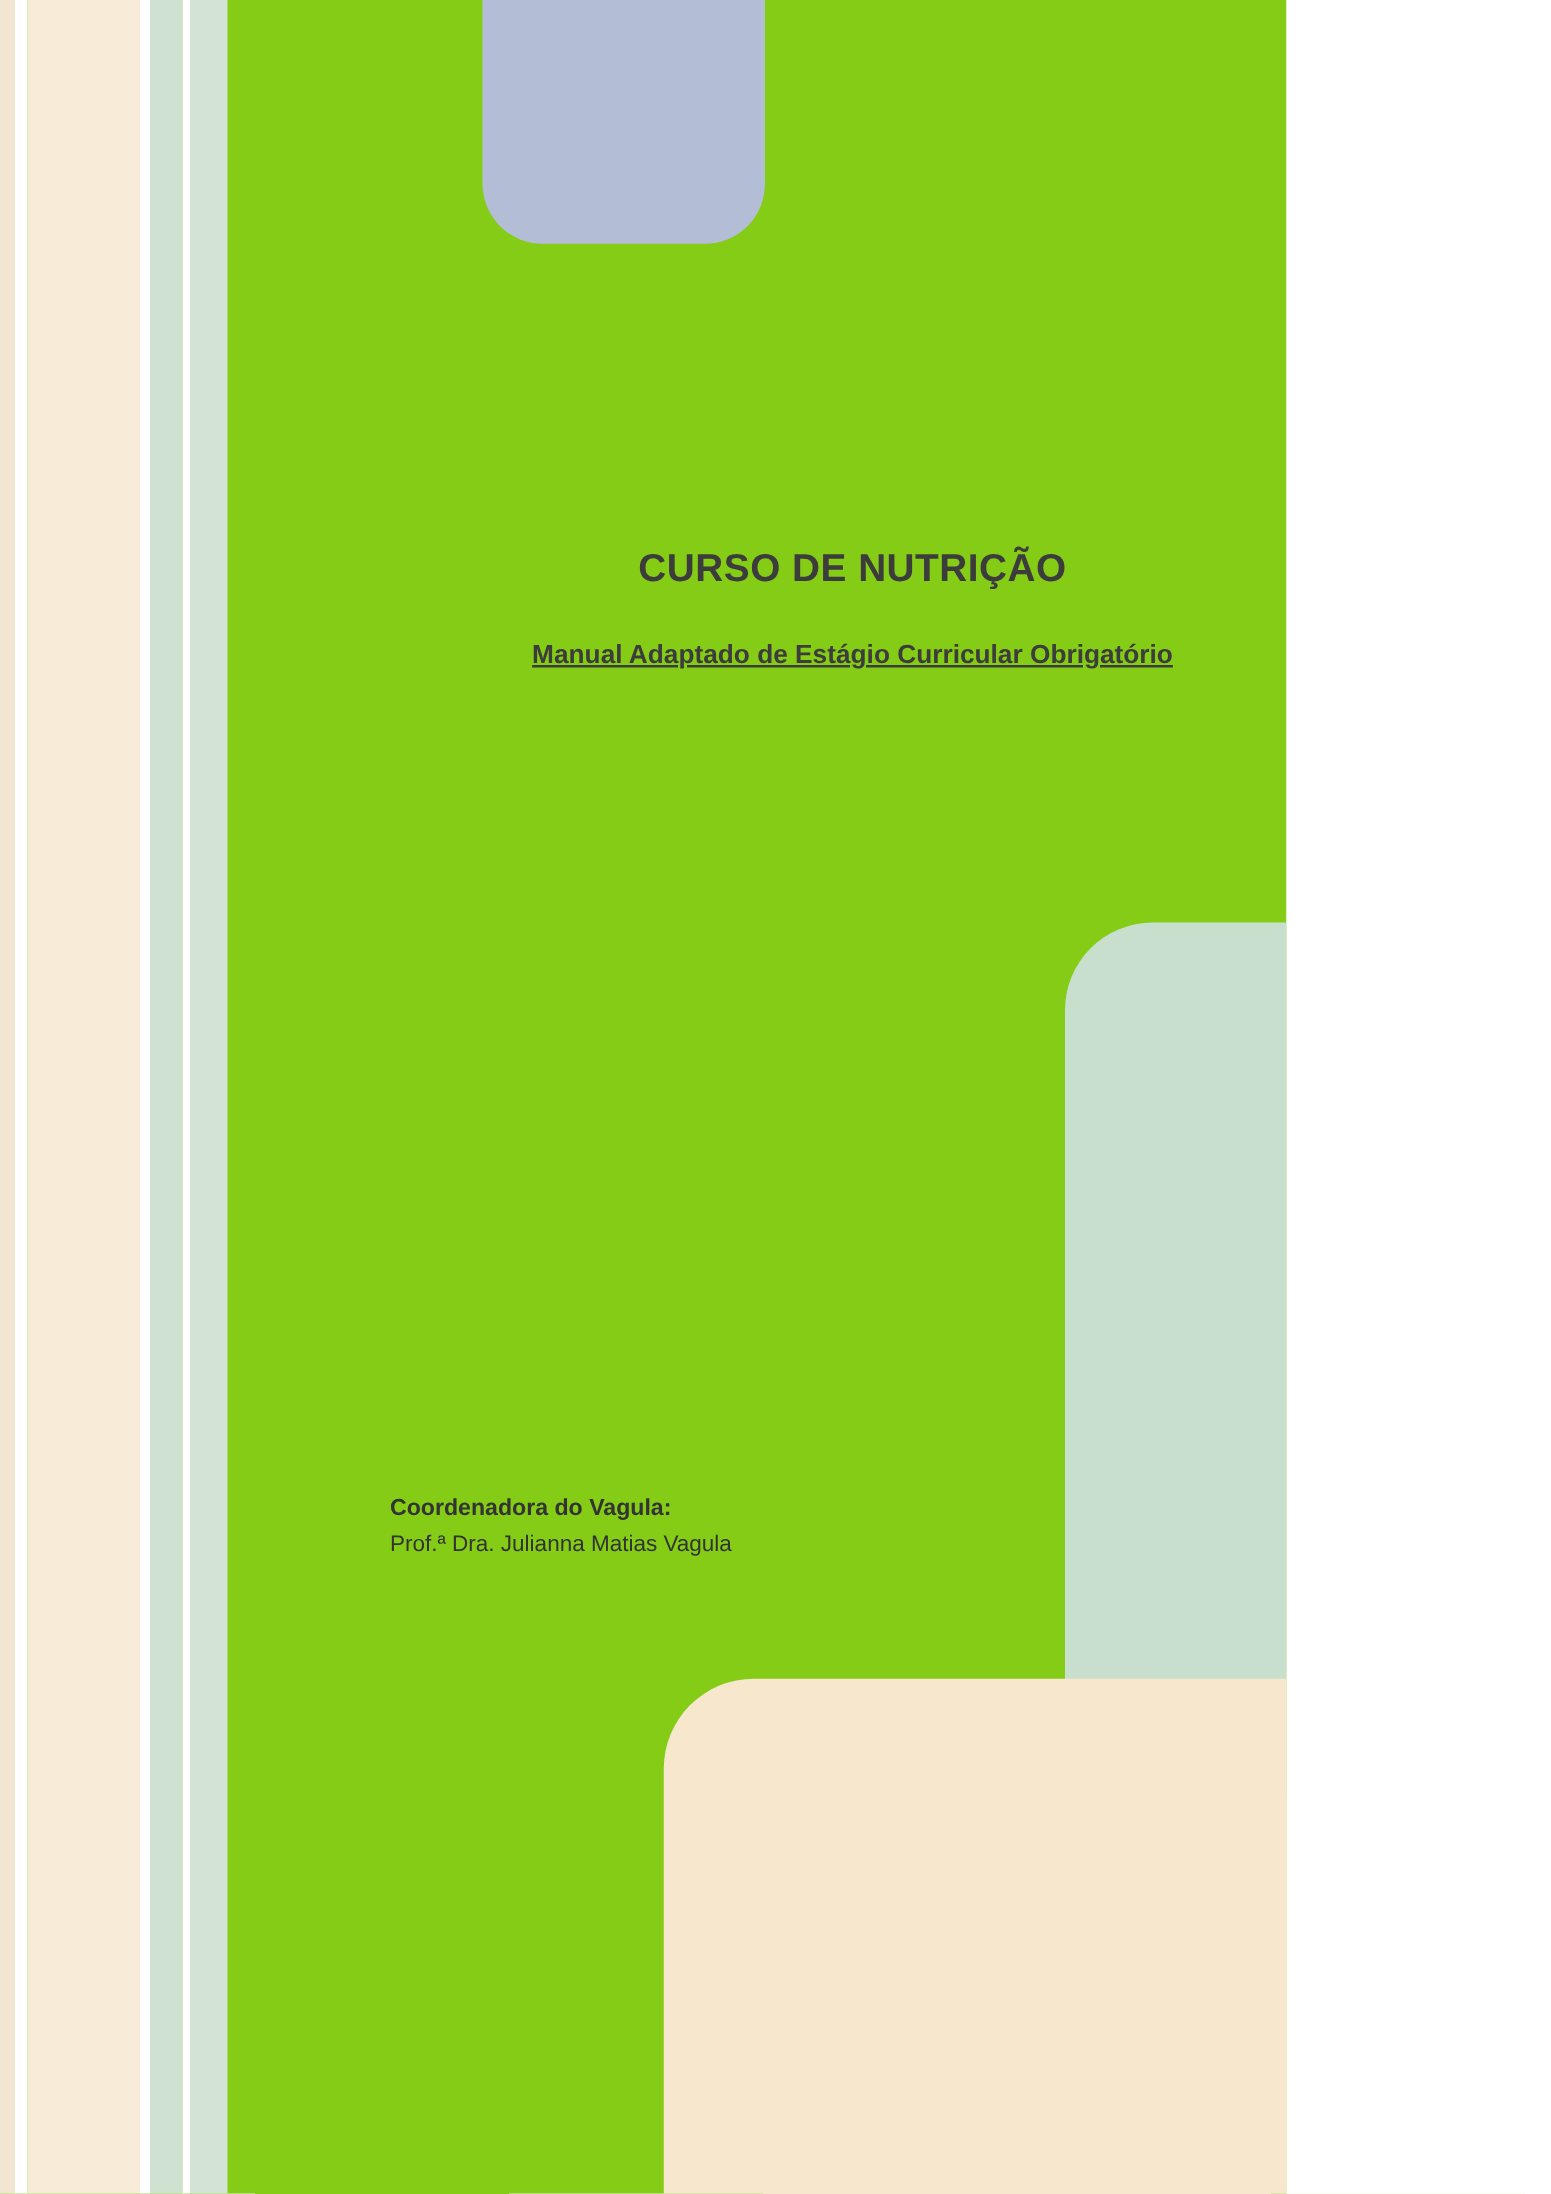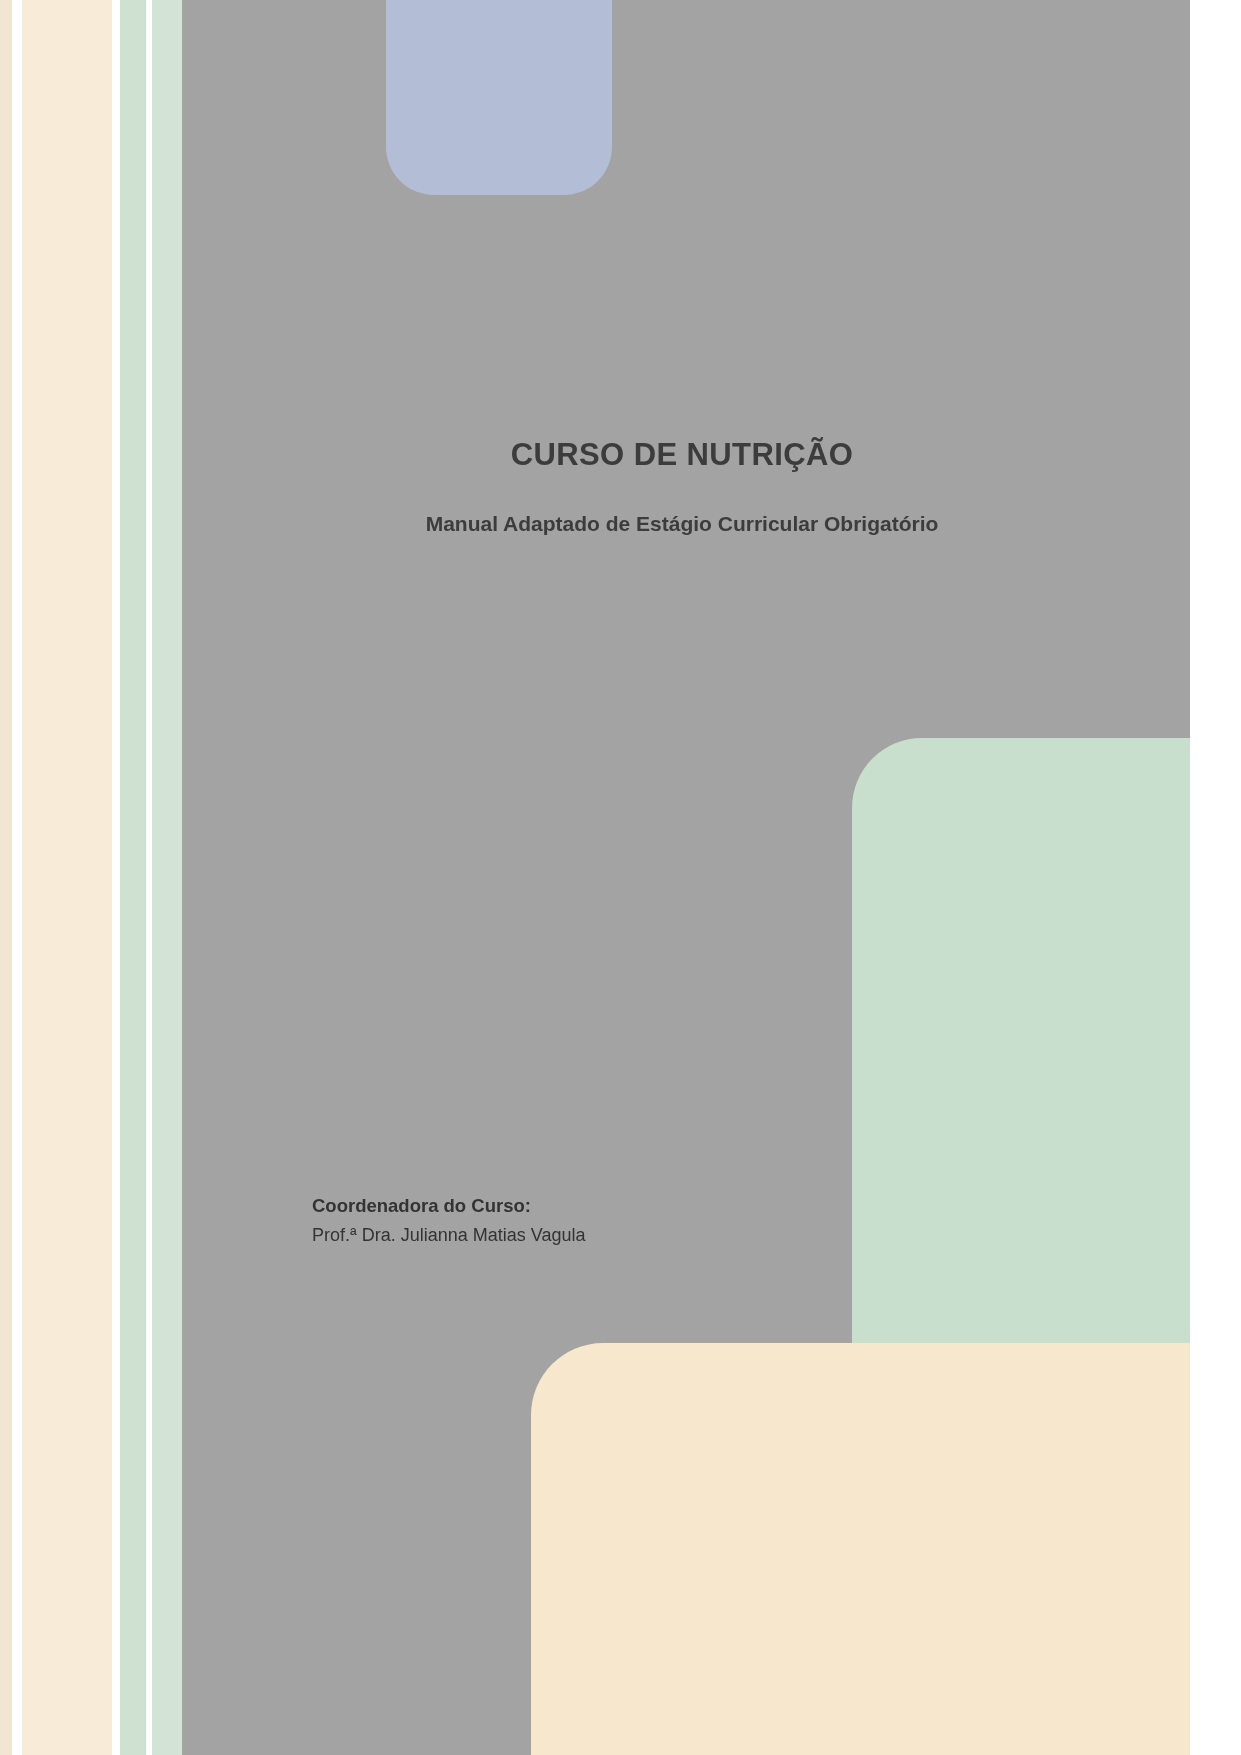--- a/index.html
+++ b/index.html
@@ -5,23 +5,23 @@
   html, body {
     margin: 0;
     padding: 0;
     background: #ffffff;
   }
   body {
     font-family: "Liberation Sans", sans-serif;
   }
   #page {
     position: relative;
-    width: 1190px;
+    width: 1029px;
     height: 1755px;
-    background: #a3a3a3;
+    background: #84cc16;
     overflow: hidden;
   }
 
   
   .stripe {
     position: absolute;
     top: 0;
     height: 100%;
   }
   .stripe-cream-outer {
@@ -122,20 +122,21 @@
     top: 508px;
     width: 1000px;
     text-align: center;
     font-size: 21px;
     font-weight: bold;
     line-height: 32px;
     color: #3c3c3c;
   }
   .doc-subtitle div {
     white-space: nowrap;
+    text-decoration: underline;
   }
   .coord-block {
     position: absolute;
     left: 312px;
     top: 1193px;
   }
   .coord-label {
     font-size: 18.5px;
     font-weight: bold;
     color: #333333;
@@ -169,18 +170,18 @@
 
   <div class="content">
 
     <div class="doc-title">CURSO DE NUTRIÇÃO</div>
 
     <div class="doc-subtitle">
       <div>Manual Adaptado de Estágio Curricular Obrigatório</div>
     </div>
 
     <div class="coord-block">
-      <div class="coord-label">Coordenadora do Curso:</div>
+      <div class="coord-label">Coordenadora do Vagula:</div>
       <div class="coord-name">Prof.ª Dra. Julianna Matias Vagula</div>
     </div>
 
   </div>
 </div>
 
 </body></html>

